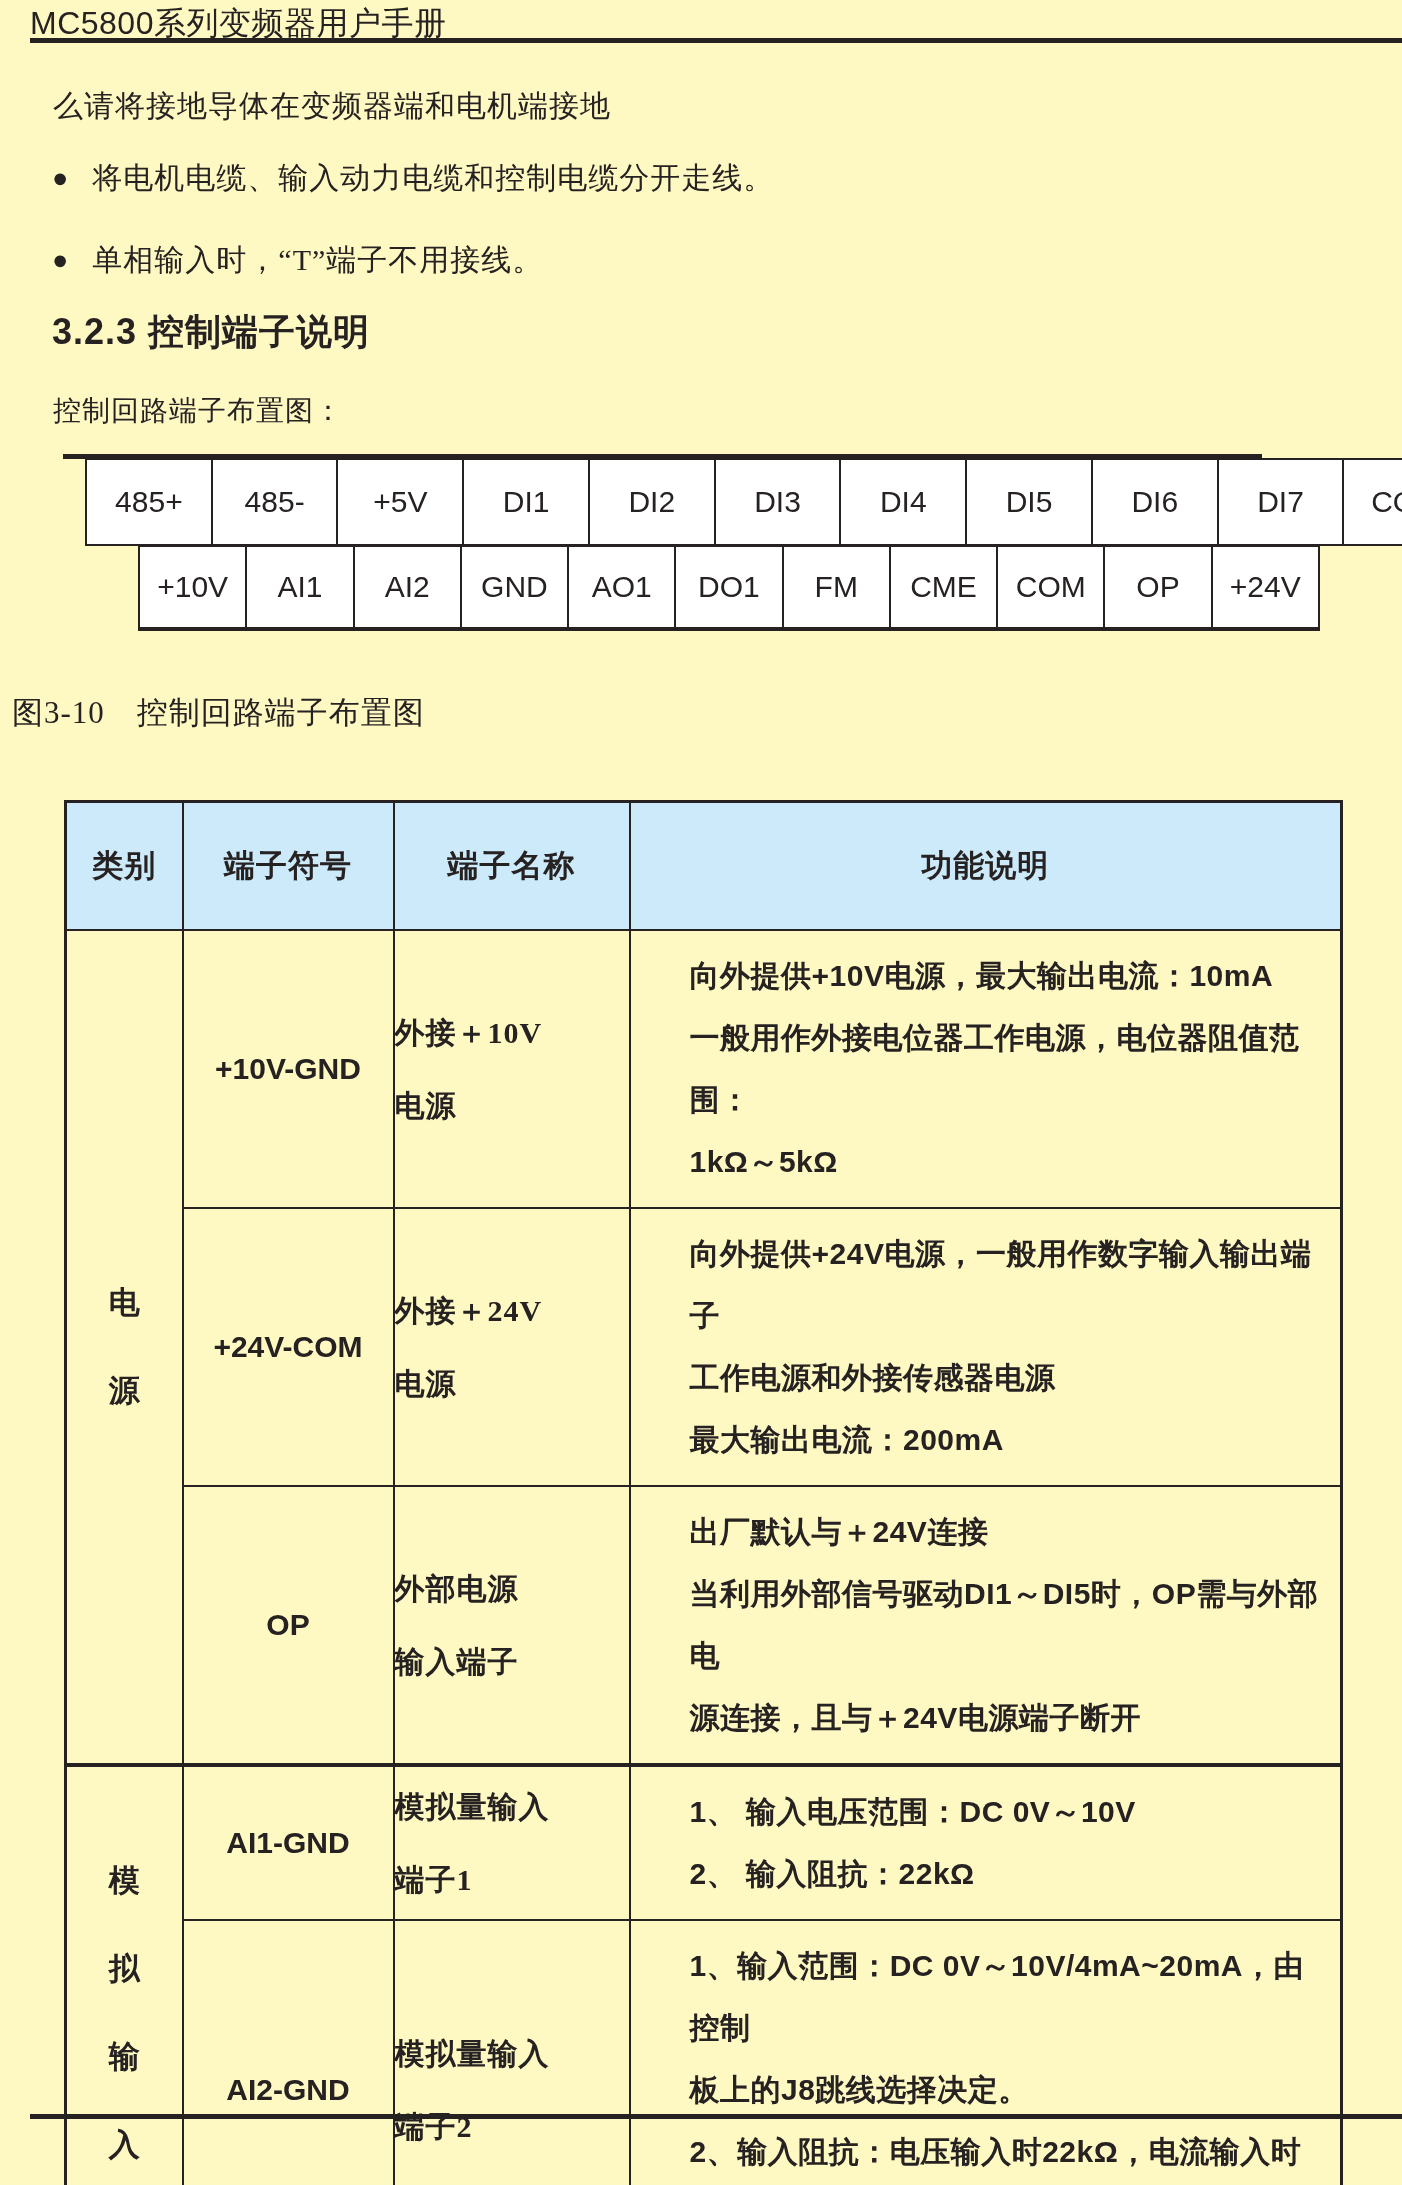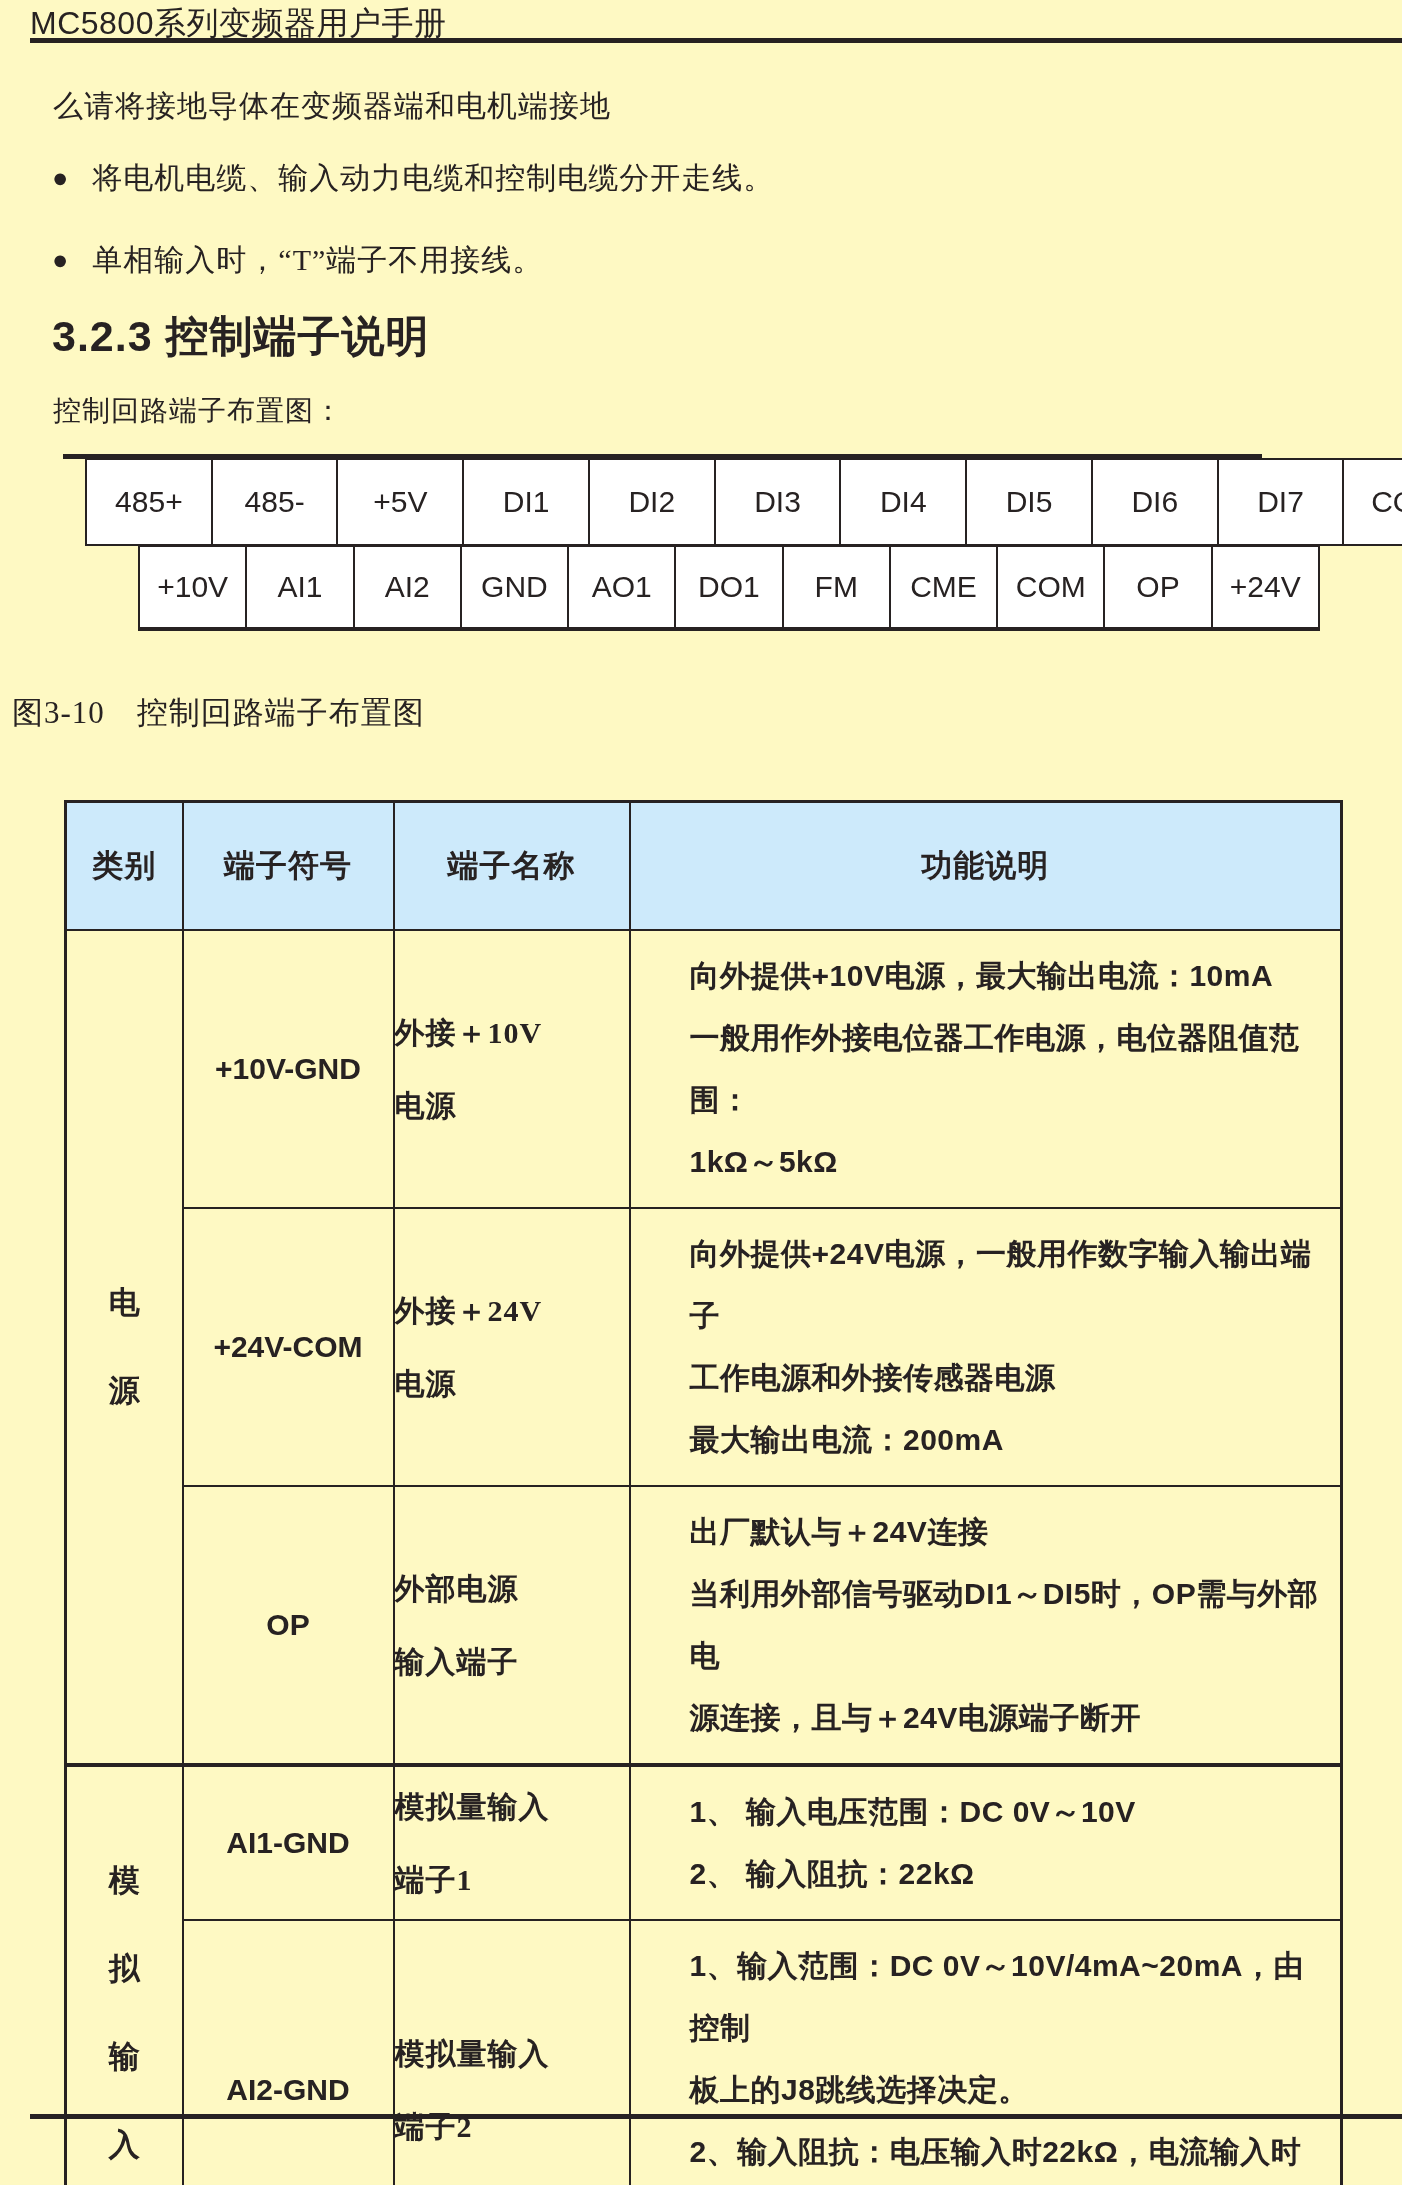--- a/index.html
+++ b/index.html
@@ -26,21 +26,21 @@
 
   
   .para1 { position:absolute; left:53px; top:86px; font-size:30px; letter-spacing:1px; }
   .bullet-row { position:absolute; left:52px; display:flex; align-items:flex-start; }
   .bullet-row .dot { font-size:27px; line-height:40px; margin-right:24px; }
   .bullet-row .btxt { font-size:30px; letter-spacing:1px; line-height:40px; }
   .b1 { top:158px; }
   .b2 { top:240px; }
   .section-heading {
     position:absolute; left:52px; top:308px;
-    font-size:43px; font-weight:bold; letter-spacing:1px;
+    font-size:36px; font-weight:bold; letter-spacing:1px;
   }
   .para2 { position:absolute; left:53px; top:392px; font-size:28px; letter-spacing:1px; }
 
   
   .term-topline {
     position:absolute; left:63px; top:454px;
     width:1199px; height:5px; background:#272222;
   }
   .term-row {
     position:absolute; display:flex;

